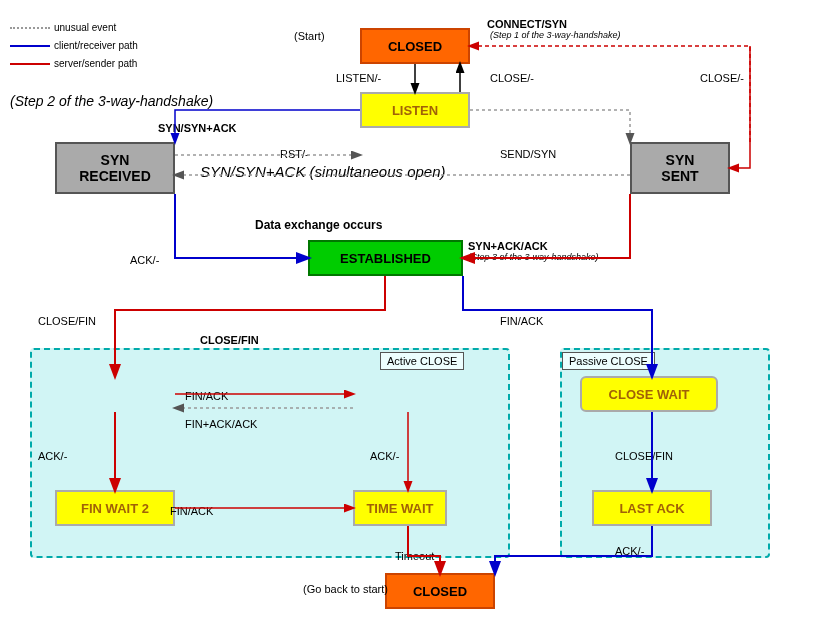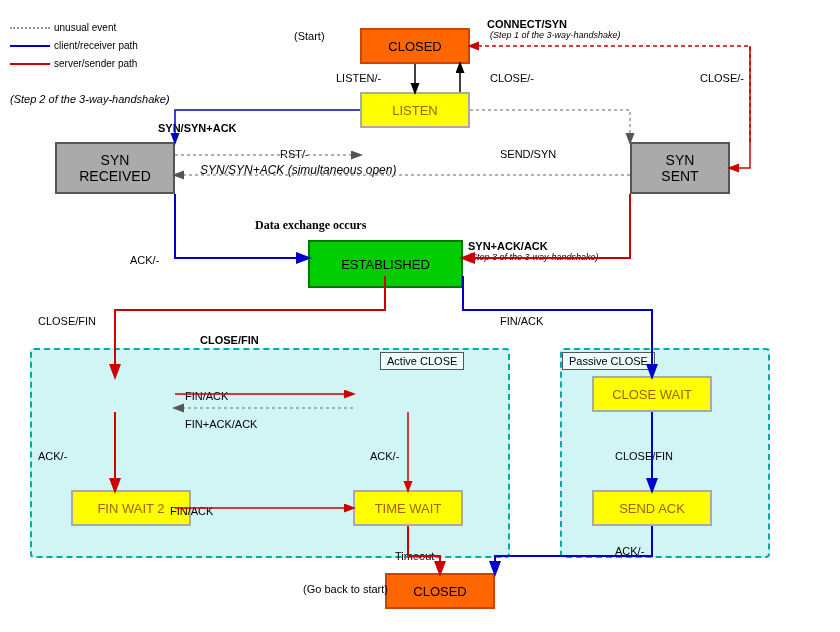--- a/index.html
+++ b/index.html
@@ -40,21 +40,21 @@
       display: inline-block;
     }
     .legend-dot { border-top: 2px dotted #999; }
     .legend-blue { border-top: 2px solid #0000cc; }
     .legend-red { border-top: 2px solid #cc0000; }
 
     
     .state-box {
       position: absolute;
       border: 2px solid #555;
-      font-weight: normal;
+      font-weight: bold;
       font-size: 13px;
       text-align: center;
       display: flex;
       align-items: center;
       justify-content: center;
       white-space: nowrap;
       padding: 4px 8px;
     }
     .state-orange { background: #ff6600; color: #000; border-color: #cc4400; }
     .state-yellow { background: #ffff00; color: #a16207; border-color: #aaa; }
@@ -87,21 +87,21 @@
     }
 
     
     .lbl {
       position: absolute;
       font-size: 11px;
       color: #000;
       white-space: nowrap;
     }
     .lbl-italic { font-style: italic; }
-    .lbl-bold { font-weight: bold; font-size: 12px; font-family: Liberation Serif, serif; }
+    .lbl-bold { font-weight: bold; font-size: 12px; }
   </style>
 </head>
 <body>
 
 <div class="diagram-container">
 
   <div class="legend">
     <div class="legend-row">
       <span class="legend-line legend-dot"></span>
       <span>unusual event</span>
@@ -123,48 +123,48 @@
   <div class="region-label" style="left:562px;top:352px;">Passive CLOSE</div>
 
   <div class="state-box state-orange" style="left:360px;top:28px;width:110px;height:36px;">CLOSED</div>
 
   <div class="state-box state-yellow" style="left:360px;top:92px;width:110px;height:36px;">LISTEN</div>
 
   <div class="state-box state-gray" style="left:55px;top:142px;width:120px;height:52px;font-size:14px;">SYN<br>RECEIVED</div>
 
   <div class="state-box state-gray" style="left:630px;top:142px;width:100px;height:52px;font-size:14px;">SYN<br>SENT</div>
 
-  <div class="state-box state-green" style="left:308px;top:240px;width:155px;height:48px;">ESTABLISHED</div>
-
-
-  <div class="state-box state-yellow" style="left:55px;top:490px;width:120px;height:36px;margin-left:16px;">FIN WAIT 2</div>
-
-
-  <div class="state-box state-yellow" style="left:353px;top:490px;width:110px;height:36px;">TIME WAIT</div>
-
-  <div class="state-box state-yellow" style="left:592px;top:376px;width:120px;height:36px;">CLOSE WAIT</div>
-
-  <div class="state-box state-yellow" style="left:592px;top:490px;width:120px;height:36px;">SEND ACK</div>
+  <div class="state-box state-green" style="left:308px;top:240px;width:155px;height:36px;">ESTABLISHED</div>
+
+
+  <div class="state-box state-yellow" style="left:55px;top:490px;width:120px;height:36px;">FIN WAIT 2</div>
+
+
+  <div class="state-box state-yellow" style="left:353px;top:490px;width:94px;height:36px;">TIME WAIT</div>
+
+  <div class="state-box state-yellow" style="left:580px;top:376px;width:138px;height:36px;border-radius:6px;">CLOSE WAIT</div>
+
+  <div class="state-box state-yellow" style="left:592px;top:490px;width:120px;height:36px;">LAST ACK</div>
 
   <div class="state-box state-orange" style="left:385px;top:573px;width:110px;height:36px;">CLOSED</div>
 
   <div class="lbl" style="left:294px;top:30px;">(Start)</div>
   <div class="lbl" style="left:487px;top:18px;"><b>CONNECT/SYN</b></div>
   <div class="lbl lbl-italic" style="left:490px;top:30px;font-size:9px;">(Step 1 of the 3-way-handshake)</div>
 
   <div class="lbl" style="left:336px;top:72px;">LISTEN/-</div>
   <div class="lbl" style="left:490px;top:72px;">CLOSE/-</div>
   <div class="lbl" style="left:700px;top:72px;">CLOSE/-</div>
 
-  <div class="lbl lbl-italic" style="left:10px;top:93px;font-size:11px;">(Step 2 of the 3-way-handshake)</div>
+  <div class="lbl lbl-italic" style="left:10px;top:93px;font-size:14px;">(Step 2 of the 3-way-handshake)</div>
   <div class="lbl" style="left:158px;top:93px;margin-top:29px;"><b>SYN/SYN+ACK</b></div>
 
   <div class="lbl" style="left:280px;top:148px;">RST/-</div>
   <div class="lbl" style="left:500px;top:148px;">SEND/SYN</div>
-  <div class="lbl lbl-italic" style="left:200px;top:163px;font-size:12px;">SYN/SYN+ACK (simultaneous open)</div>
+  <div class="lbl lbl-italic" style="left:200px;top:163px;font-size:15px;">SYN/SYN+ACK (simultaneous open)</div>
 
   <div class="lbl lbl-bold" style="left:255px;top:218px;font-size:12px;color:#000;">Data exchange occurs</div>
   <div class="lbl" style="left:130px;top:254px;">ACK/-</div>
   <div class="lbl" style="left:468px;top:240px;"><b>SYN+ACK/ACK</b></div>
   <div class="lbl lbl-italic" style="left:468px;top:252px;font-size:9px;">(Step 3 of the 3-way-handshake)</div>
 
   <div class="lbl" style="left:38px;top:315px;">CLOSE/FIN</div>
   <div class="lbl" style="left:200px;top:334px;"><b>CLOSE/FIN</b></div>
   <div class="lbl" style="left:500px;top:315px;">FIN/ACK</div>
 

